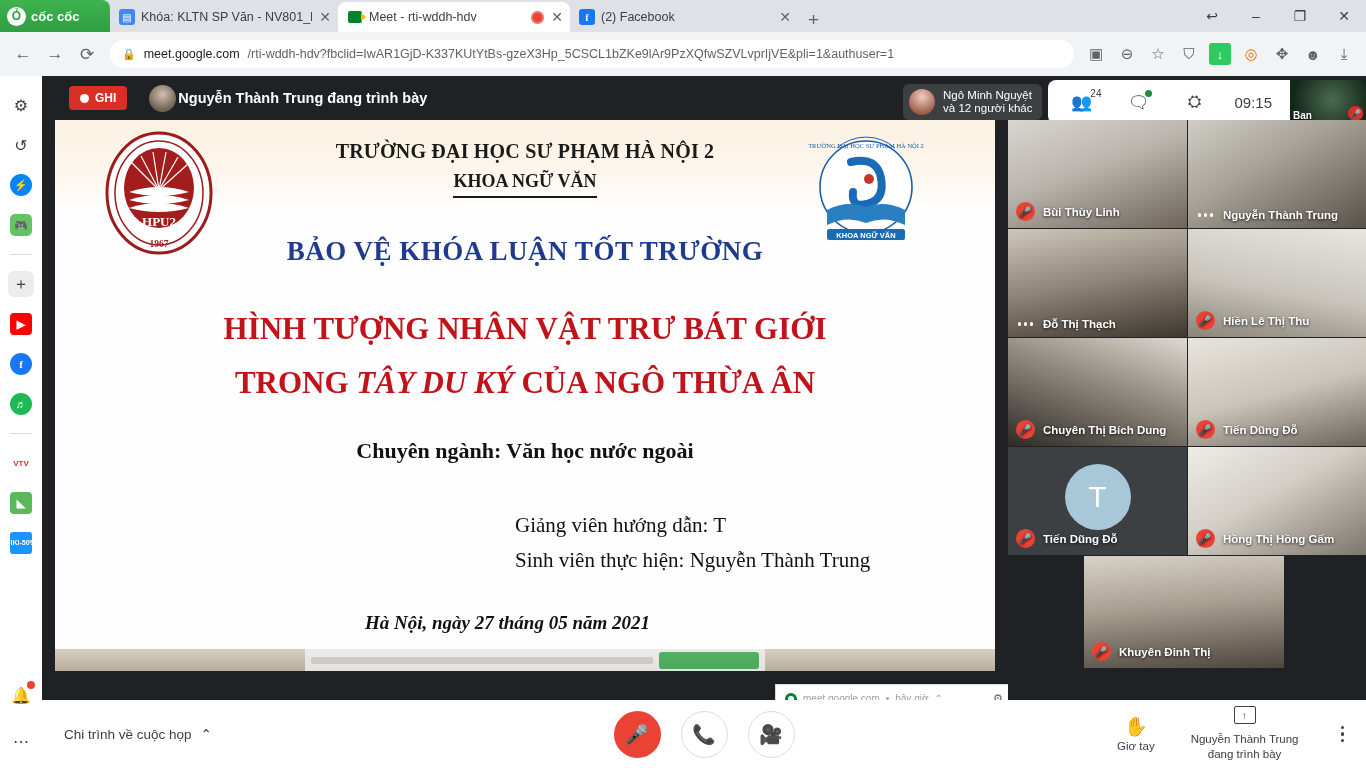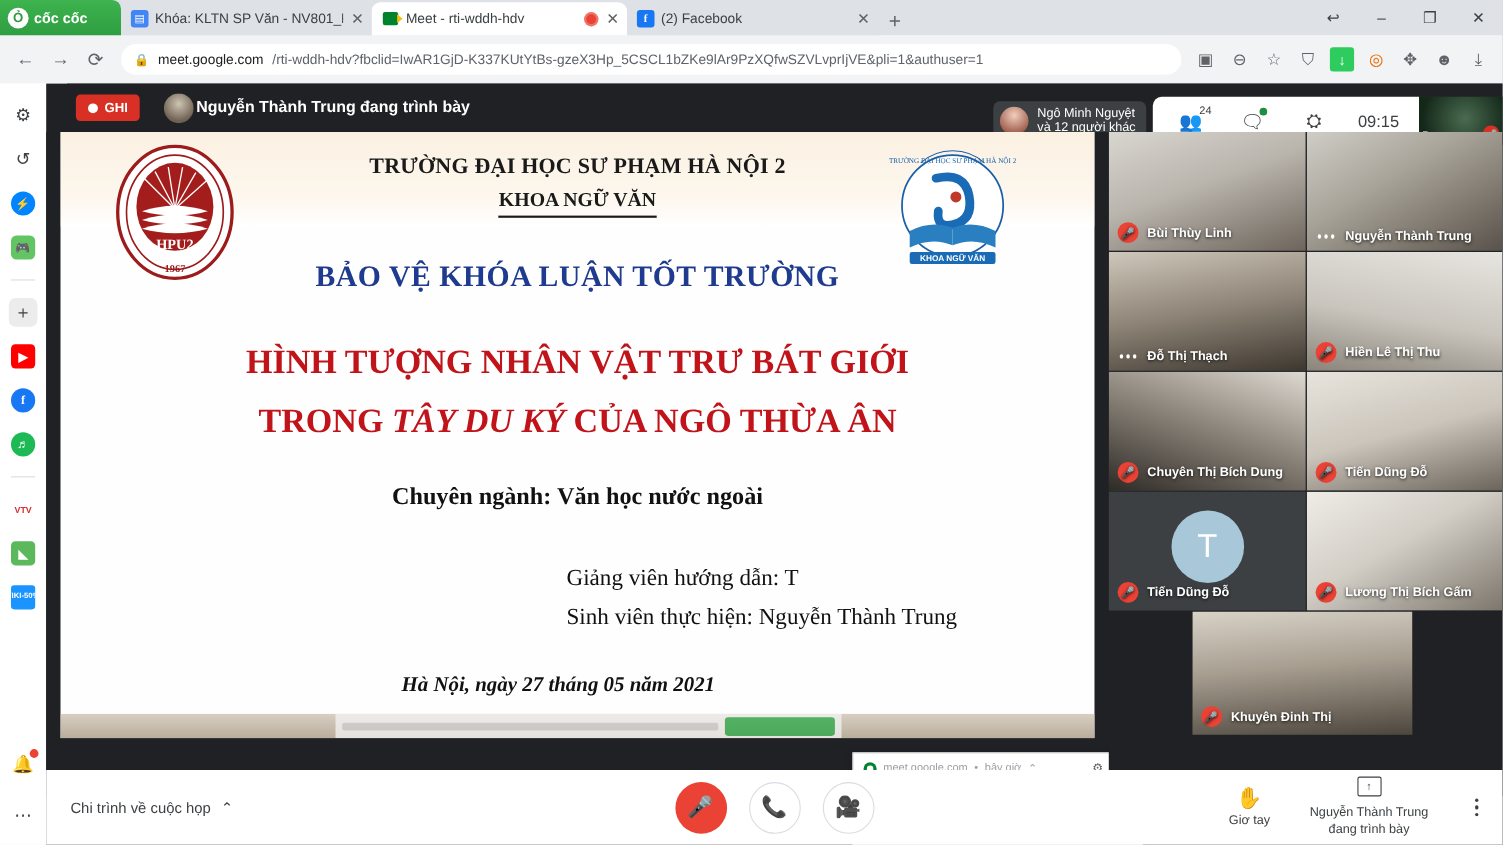--- a/index.html
+++ b/index.html
@@ -98,21 +98,21 @@
     background:#d93025; color:#fff; font-size:12px; font-weight:bold;
     border-radius:4px; padding:5px 11px; display:flex; align-items:center; gap:6px;
   }
   .ghi-badge .dot { width:9px;height:9px;border-radius:50%;background:#fff; }
   .presenter {
     display:flex; align-items:center; gap:2px; margin-left: 22px;
   }
   .presenter .pav { width:27px;height:27px;border-radius:50%;background:#8a7f72;
      background-image:radial-gradient(circle at 50% 35%, #cfc3b2 0%, #6f6253 70%); }
   .presenter .pname { color:#fff; font-size:14.5px; font-weight:bold; }
-  .top-right { position:absolute; right:0; top:12px; height:44px; display:flex; align-items:center; }
+  .top-right { position:absolute; right:0; top:4px; height:44px; display:flex; align-items:center; }
   .who-chip {
     background:#3c4043; border-radius:6px; display:flex; align-items:center; gap:8px;
     padding:5px 10px 5px 6px; margin-right: 6px;
   }
   .who-chip .wav { width:26px;height:26px;border-radius:50%;
      background-image:radial-gradient(circle at 50% 30%, #f2cdbd 0%, #9c5b49 75%);}
   .who-chip .wtxt { color:#fff; font-size:11.5px; line-height:13px; }
   .meet-ctl-group { background:#fff; border-radius:8px 0 0 8px; height:44px; display:flex; align-items:center; gap:0; padding: 0 6px; }
   .mctl { width:56px; height:44px; display:flex;align-items:center;justify-content:center; position:relative; color:#3c4043; font-size:17px;}
   .mctl .sup { position:absolute; top:8px; right:9px; font-size:10px; color:#3c4043; }
@@ -544,21 +544,21 @@
         <div class="tname">
           <span class="mic-muted">🎤</span>
           <span>Tiến Dũng Đỗ</span>
         </div>
       </div>
 
       <div class="tile" style="left:180px;top:327px;width:178px;height:108px;">
         <div class="vid" style="background:linear-gradient(150deg,#efece6 0%,#d2cec6 45%,#7d766c 100%);"></div>
         <div class="tname">
           <span class="mic-muted">🎤</span>
-          <span>Lương Thị Bích Gấm</span>
+          <span>Hồng Thị Hồng Gấm</span>
         </div>
       </div>
 
       <div class="tile" style="left:76px;top:436px;width:200px;height:112px;">
         <div class="vid" style="background:linear-gradient(175deg,#d8d2c7 0%,#a79e90 45%,#4d463d 100%);"></div>
         <div class="tname">
           <span class="mic-muted">🎤</span>
           <span>Khuyên Đinh Thị</span>
         </div>
       </div>

